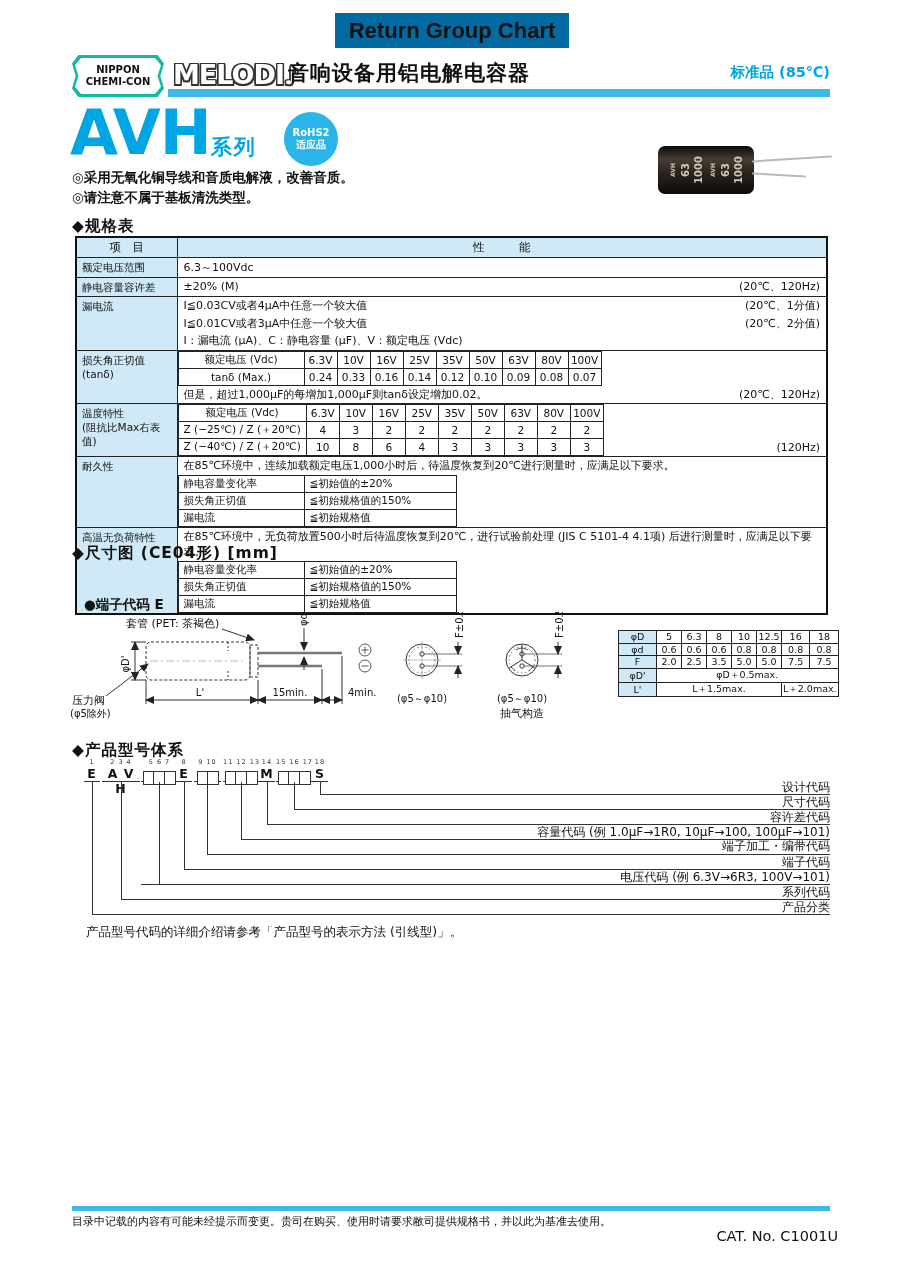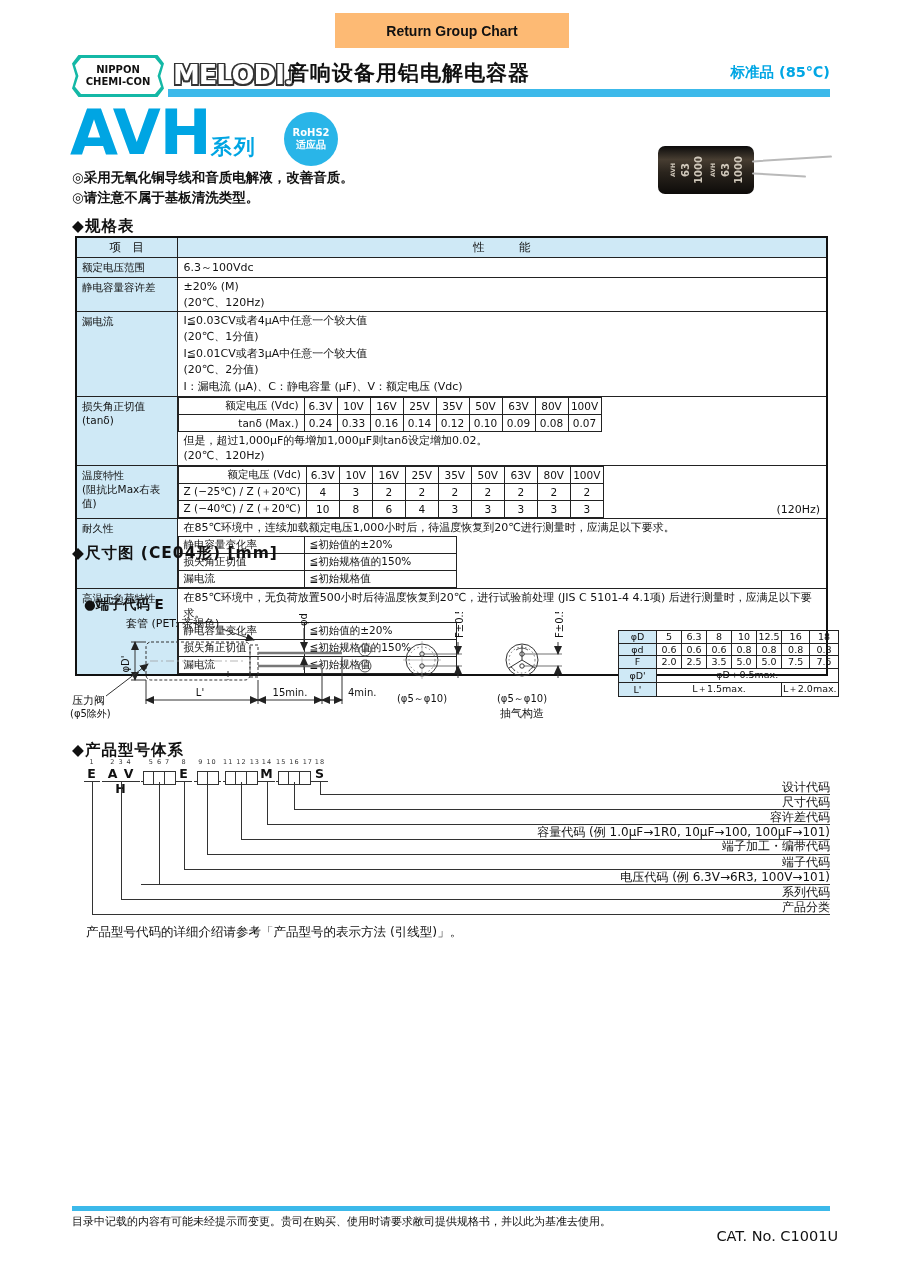--- a/index.html
+++ b/index.html
@@ -1,21 +1,21 @@
 <!DOCTYPE html>
 <html><head>
 <meta charset="utf-8">
 <style>
   * { box-sizing: border-box; margin: 0; padding: 0; }
   body { background:#fff; font-family:"DejaVu Sans", sans-serif; color:#111; }
   .page { position:relative; width:900px; height:1273px; background:#fff; overflow:hidden; }
 
   
   .btn-return { position:absolute; left:335px; top:13px; width:234px; height:35px;
-    background:#fdba74; color:#111; font-size:14px; font-weight:bold;
+    background:#0369a1; color:#111; font-size:22px; font-weight:bold;
     display:flex; align-items:center; justify-content:center; border:none; cursor:pointer; }
 
   
   .badge { position:absolute; left:72px; top:55px; width:92px; height:42px;
     background:#14b8a6; clip-path:polygon(7% 0,93% 0,100% 20%,96% 50%,100% 80%,93% 100%,7% 100%,0 80%,4% 50%,0 20%); }
   .badge-in { position:absolute; inset:3px; background:#fff;
     clip-path:polygon(7% 0,93% 0,100% 20%,96% 50%,100% 80%,93% 100%,7% 100%,0 80%,4% 50%,0 20%);
     display:flex; flex-direction:column; align-items:center; justify-content:center; }
   .badge-in span { font-size:10px; font-weight:bold; line-height:12px; letter-spacing:0; }
   .brand { position:absolute; left:173px; top:59px; font-size:27px; font-weight:bold; color:#fff;
@@ -47,27 +47,27 @@
 
   .sec-h { position:absolute; font-size:15.5px; font-weight:bold; letter-spacing:1px; }
 
   
   table.spec { position:absolute; left:75px; top:236px; width:753px; border-collapse:collapse;
     font-size:11px; border:2px solid #111; table-layout:fixed; }
   table.spec > tbody > tr > th, table.spec > tbody > tr > td { border:1px solid #222; vertical-align:top; }
   table.spec th.lbl { background:#cfe9f6; font-weight:normal; text-align:left; padding:2px 5px; font-size:10.5px; line-height:14px; }
   table.spec tr.hrow th { background:#cfe9f6; text-align:center; padding:2px 6px; font-weight:normal; font-size:11.5px; }
   td.cval { padding:2px 6px; }
-  .line { display:flex; justify-content:space-between; padding:1px 6px; line-height:15.5px;flex-direction:column; }
+  .line { display:flex; justify-content:space-between; padding:1px 6px; line-height:15.5px; }
   .pad0 { padding:0 !important; }
   .rel { position:relative; }
   .corner { position:absolute; right:6px; bottom:2px; }
   table.inner { border-collapse:collapse; font-size:10.5px; }
   table.inner td { border:1px solid #222; height:17px; text-align:center; padding:0 2px; white-space:nowrap; }
-  table.volt td:first-child { width:126px; text-align:right; padding:0 5px; }
+  table.volt td:first-child { width:126px; text-align:center; padding:0 5px; }
   table.volt td { width:33px; }
   table.cond td:first-child { width:126px; text-align:left; padding:0 5px; }
   table.cond td { width:152px; text-align:left; padding:0 5px; }
 
   
   .dimsvg { position:absolute; left:70px; top:612px; width:545px; height:122px; }
   .dimsvg text { font-family:"DejaVu Sans",sans-serif; fill:#111; }
   .dt { font-size:11px; }
   .ds { font-size:10px; }
 

